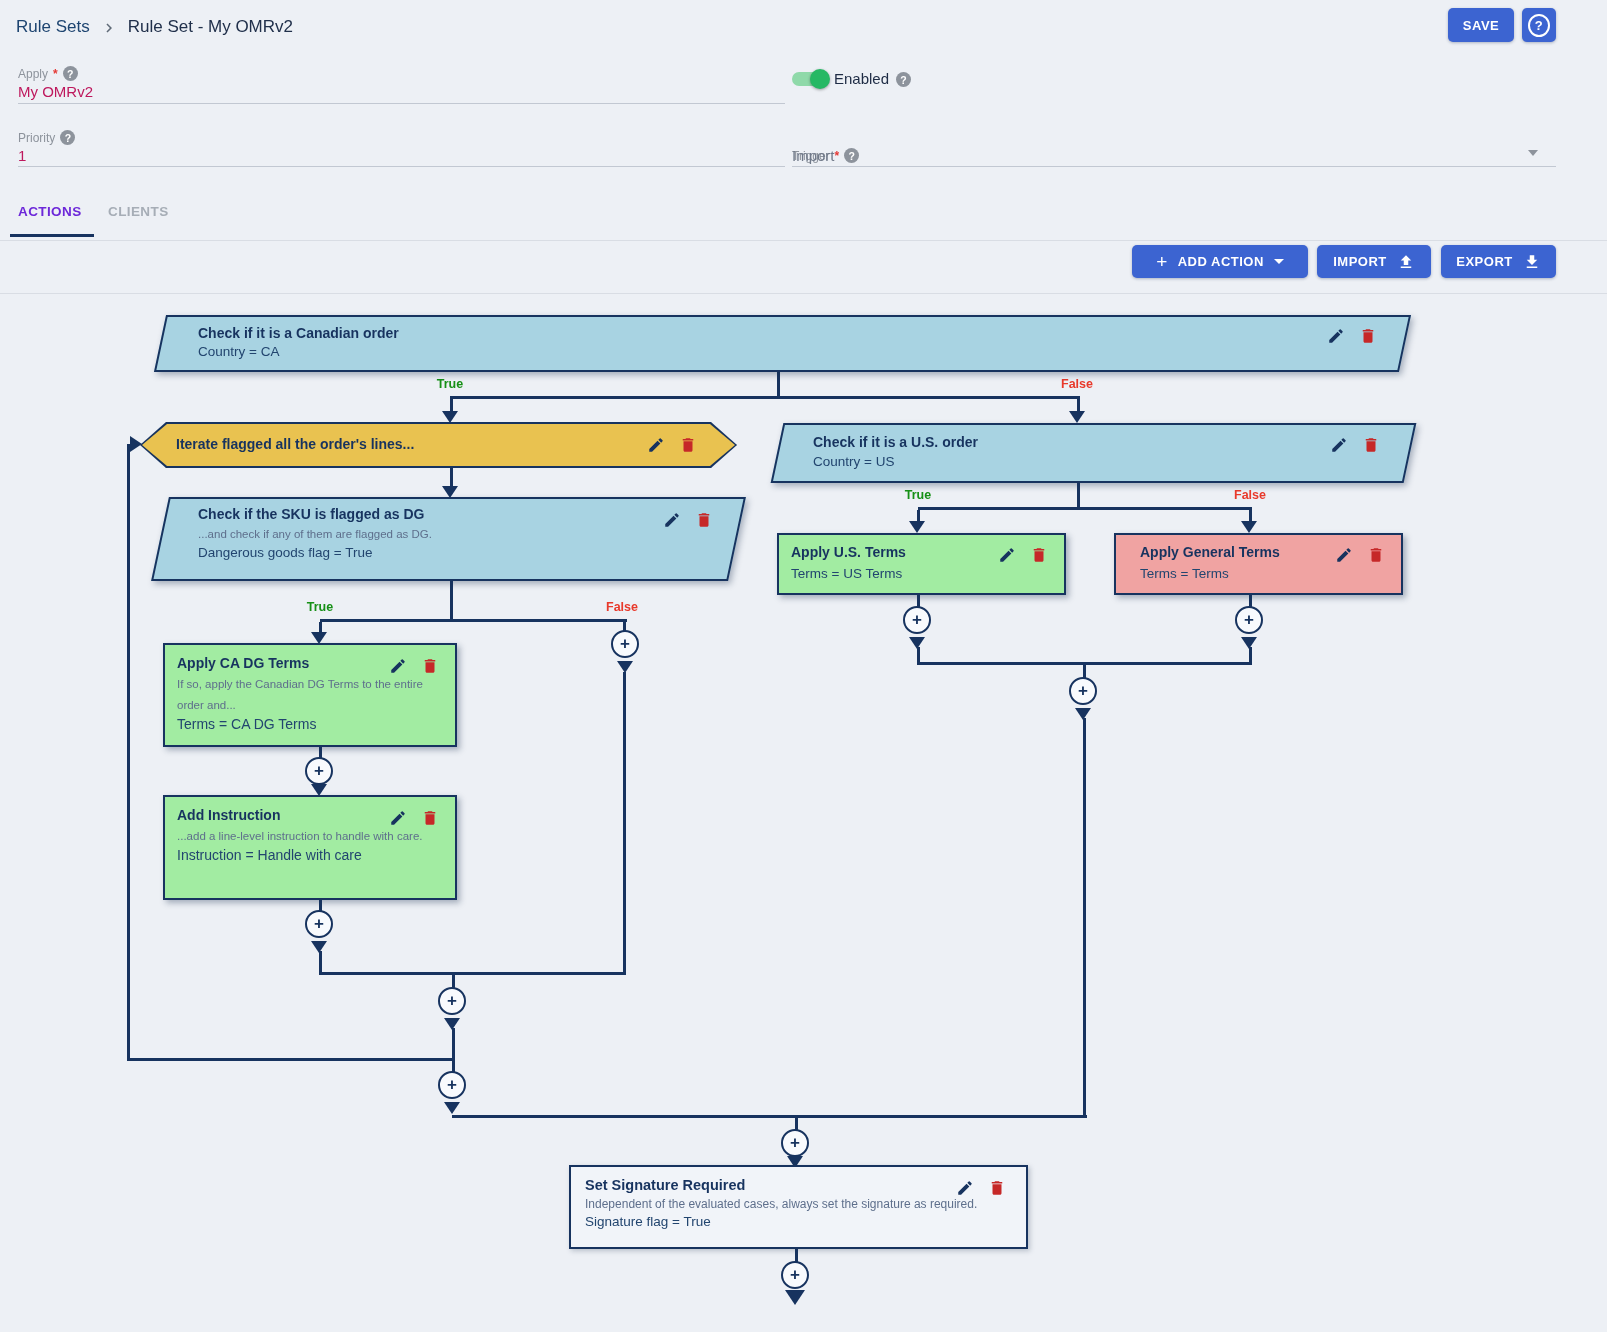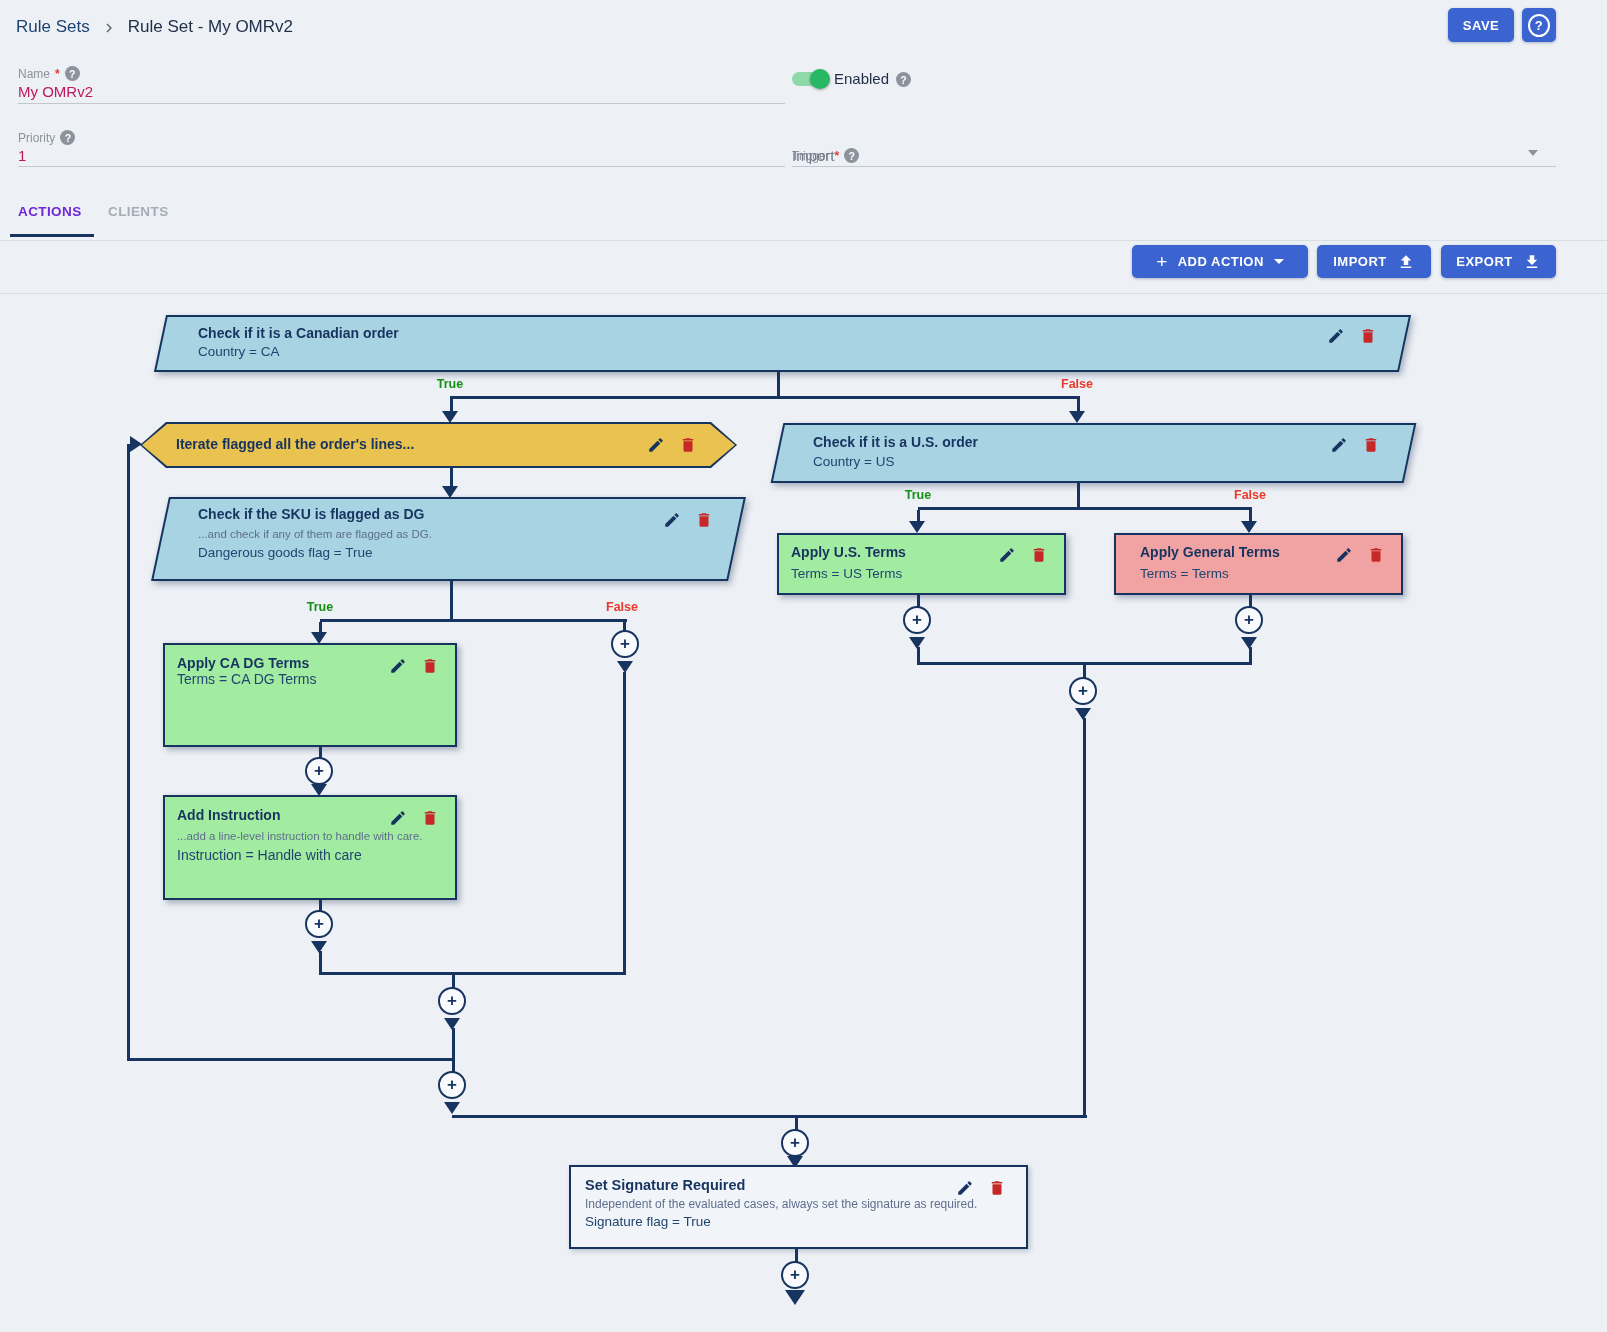--- a/index.html
+++ b/index.html
@@ -81,21 +81,21 @@
       </svg>
   </span>
   <span class="crumb2">Rule Set - My OMRv2</span>
 </div>
 <button class="btn-blue save-btn">SAVE</button>
 <button class="btn-blue help-btn">
   <span class="help-ring">?</span>
 </button>
 
 <div class="flabel" style="left:18px;top:66px;">
-  <span>Name</span>
+  <span>Apply</span>
   <span class="req">*</span>
   <span class="qicon">?</span>
 </div>
 <input class="fvalue" style="left: 18px; top: 83px; width: 760px;" value="My OMRv2">
 <div class="underline" style="left:18px;top:103px;width:767px;"></div>
 
 <div class="switch" style="left:792px;top:72px;">
   <div class="knob"></div>
 </div>
 <div class="toggle-label" style="left:834px;top:70px;">Enabled</div>
@@ -214,20 +214,21 @@
 <div class="vl" style="left:319px;top:622px;height:11px;"></div>
 <div class="ad" style="left:311px;top:632px;"></div>
 <div class="vl" style="left:623px;top:622px;height:9px;"></div>
 <div class="plus" style="left:611px;top:630px;">+</div>
 <div class="ad" style="left:617px;top:661px;"></div>
 <div class="vl" style="left:623px;top:672px;height:302px;"></div>
 
 <div class="node rect green" style="left:163px;top:643px;width:294px;height:104px;">
   <div style="padding:10px 14px 0 12px;position:relative;height:100%;box-sizing:border-box;">
     <div class="node-title">Apply CA DG Terms</div>
+    <div class="node-desc" style="margin-top:3px;max-width:252px;">If so, apply the Canadian DG Terms to the entire order and...</div>
     <div class="node-value" style="font-size:14px;">Terms = CA DG Terms</div>
     <div class="node-icons" style="top:12px;right:16px;">
       <svg class="icon-btn" viewBox="0 0 24 24">
           <path fill="#17335f" d="M3 17.25V21h3.75L17.81 9.94l-3.75-3.75L3 17.25zM20.71 7.04c.39-.39.39-1.02 0-1.41l-2.34-2.34a.996.996 0 0 0-1.41 0l-1.83 1.83 3.75 3.75 1.83-1.83z"></path>
         </svg>
       <svg class="icon-btn" viewBox="0 0 24 24">
           <path fill="#c62828" d="M6 19c0 1.1.9 2 2 2h8c1.1 0 2-.9 2-2V7H6v12zM19 4h-3.5l-1-1h-5l-1 1H5v2h14V4z"></path>
         </svg>
     </div>
   </div>

